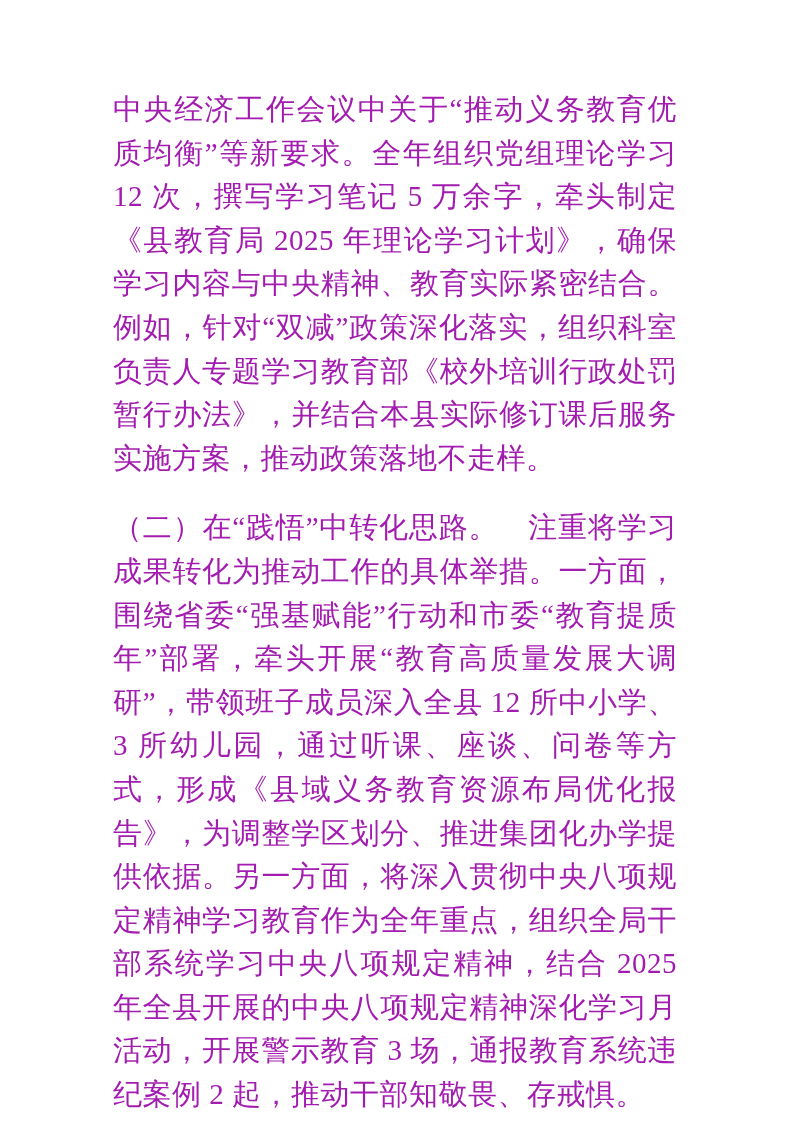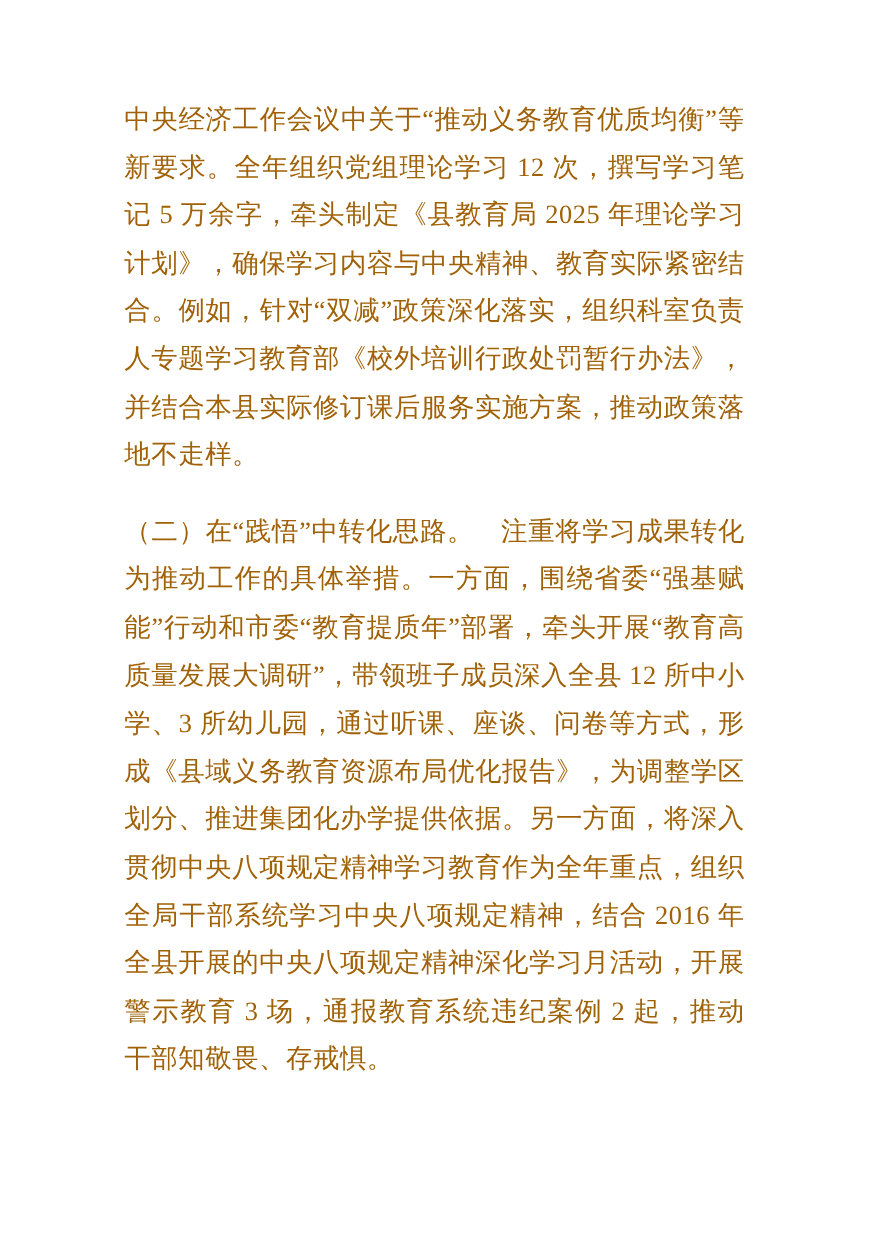--- a/index.html
+++ b/index.html
@@ -15,34 +15,34 @@
     box-sizing: border-box;
     padding: 88px 116px 0 113px;
     overflow: hidden;
     font-family: "Liberation Serif", "DejaVu Serif", serif;
   }
   .doc-body {
     width: 564px;
   }
   .para {
     margin: 0 0 26px 0;
-    font-size: 24px;
+    font-size: 29px;
     line-height: 43.6px;
     letter-spacing: 0.5px;
-    color: #a16207;
+    color: #a21caf;
     text-align: justify;
     text-justify: inter-character;
     font-weight: 400;
     word-break: break-all;
   }
   .para:last-child {
     margin-bottom: 0;
   }
 </style>
 </head>
 <body>
 
 <div class="page">
   <div class="doc-body">
     <p class="para">中央经济工作会议中关于“推动义务教育优质均衡”等新要求。全年组织党组理论学习 12 次，撰写学习笔记 5 万余字，牵头制定《县教育局 2025 年理论学习计划》，确保学习内容与中央精神、教育实际紧密结合。例如，针对“双减”政策深化落实，组织科室负责人专题学习教育部《校外培训行政处罚暂行办法》，并结合本县实际修订课后服务实施方案，推动政策落地不走样。</p>
-    <p class="para">（二）在“践悟”中转化思路。　注重将学习成果转化为推动工作的具体举措。一方面，围绕省委“强基赋能”行动和市委“教育提质年”部署，牵头开展“教育高质量发展大调研”，带领班子成员深入全县 12 所中小学、3 所幼儿园，通过听课、座谈、问卷等方式，形成《县域义务教育资源布局优化报告》，为调整学区划分、推进集团化办学提供依据。另一方面，将深入贯彻中央八项规定精神学习教育作为全年重点，组织全局干部系统学习中央八项规定精神，结合 2016 年全县开展的中央八项规定精神深化学习月活动，开展警示教育 3 场，通报教育系统违纪案例 2 起，推动干部知敬畏、存戒惧。</p>
+    <p class="para">（二）在“践悟”中转化思路。　注重将学习成果转化为推动工作的具体举措。一方面，围绕省委“强基赋能”行动和市委“教育提质年”部署，牵头开展“教育高质量发展大调研”，带领班子成员深入全县 12 所中小学、3 所幼儿园，通过听课、座谈、问卷等方式，形成《县域义务教育资源布局优化报告》，为调整学区划分、推进集团化办学提供依据。另一方面，将深入贯彻中央八项规定精神学习教育作为全年重点，组织全局干部系统学习中央八项规定精神，结合 2025 年全县开展的中央八项规定精神深化学习月活动，开展警示教育 3 场，通报教育系统违纪案例 2 起，推动干部知敬畏、存戒惧。</p>
   </div>
 </div>
 
 </body></html>

